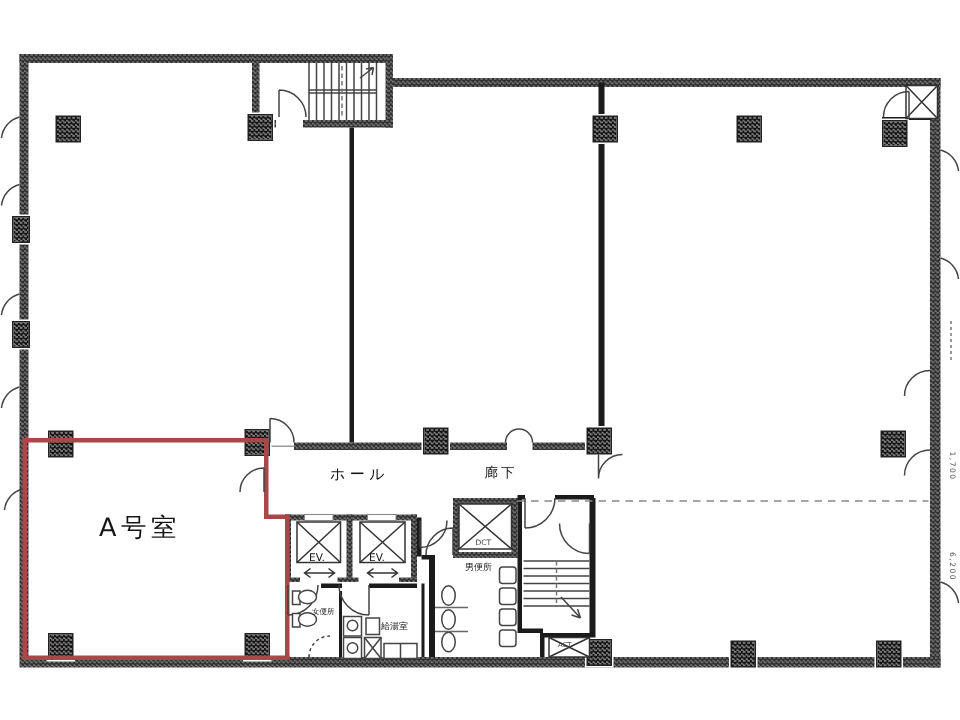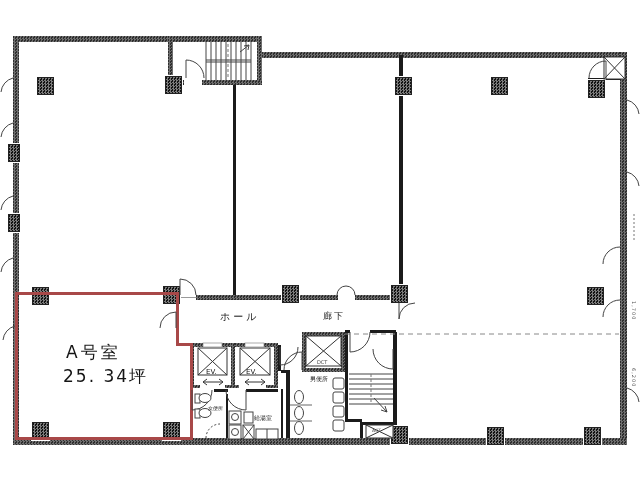--- a/index.html
+++ b/index.html
@@ -191,21 +191,20 @@
         <circle cx="235" cy="432" r="3.5"></circle>
       <rect x="244" y="412" width="9" height="11"></rect>
       <rect x="243" y="425" width="11" height="14"></rect>
       <path d="M243 425 L254 439 M254 425 L243 439" fill="none"></path>
       <rect x="256" y="429" width="22" height="10"></rect>
       <path d="M267 429 L267 439" fill="none"></path>
     </g>
   </svg>
 
   <div class="lab" style="left:66px;top:344px;font-size:17px;letter-spacing:3px">A号室</div>
-  <div class="lab" style="left:63px;top:368px;font-size:17px;letter-spacing:2px">25. 34坪</div>
   <div class="lab" style="left:220px;top:312px;font-size:10px;letter-spacing:3px">ホール</div>
   <div class="lab" style="left:323px;top:312px;font-size:9px;letter-spacing:2px">廊下</div>
   <div class="lab" style="left:206px;top:369px;font-size:7px">EV.</div>
   <div class="lab" style="left:246px;top:369px;font-size:7px">EV.</div>
   <div class="lab" style="left:317px;top:360px;font-size:5px;color:#444">DCT</div>
   <div class="lab" style="left:310px;top:376px;font-size:6px">男便所</div>
   <div class="lab" style="left:208px;top:406px;font-size:5px">女便所</div>
   <div class="lab" style="left:254px;top:415px;font-size:6px">給湯室</div>
   <div class="lab" style="left:372px;top:429px;font-size:4.5px;color:#444">ACT</div>
   <div class="dim" style="left:631px;top:301px">1,700</div>

